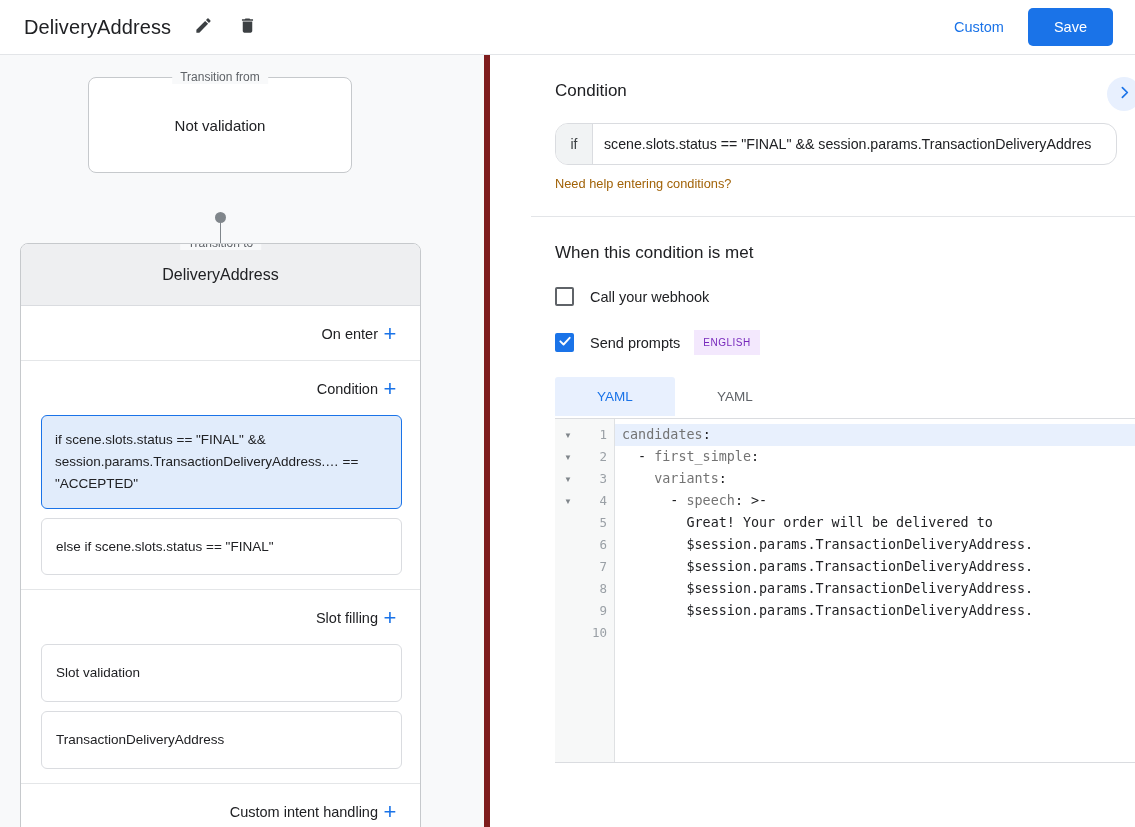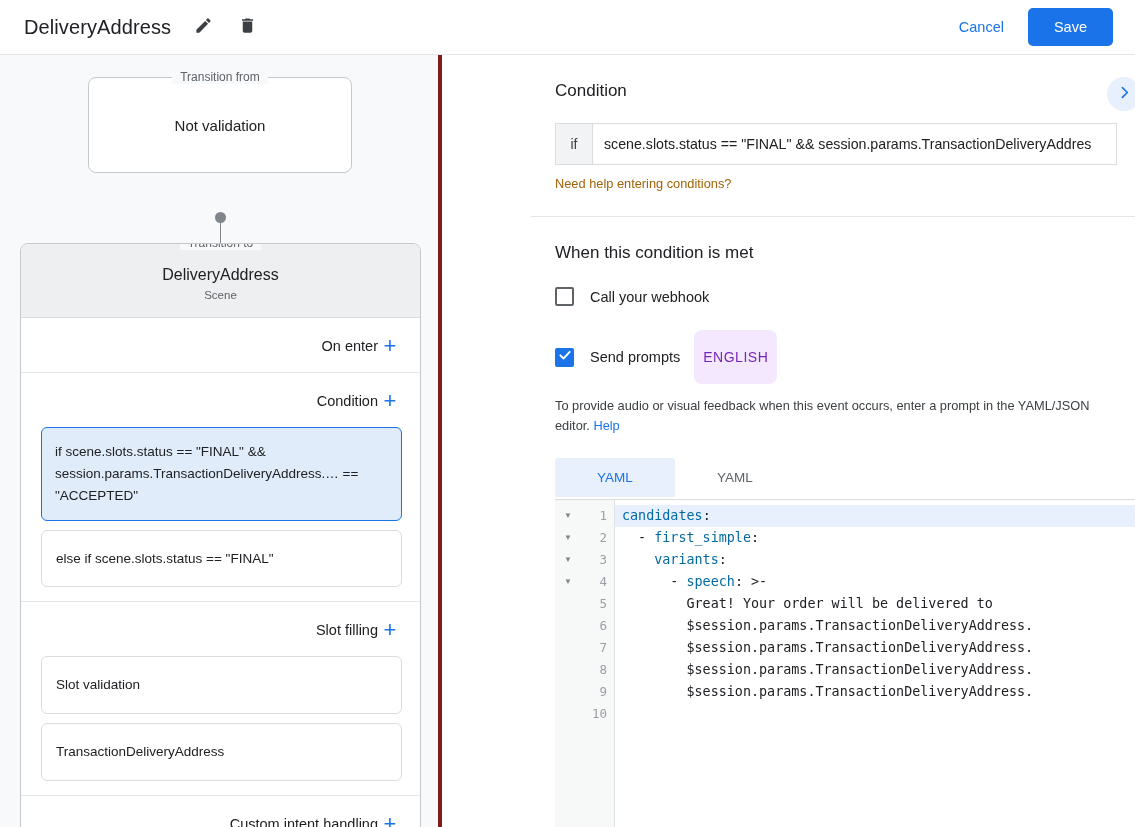--- a/index.html
+++ b/index.html
@@ -46,23 +46,23 @@
   }
   .btn-primary {
     background: #1a73e8; border: none; color: #fff;
     font-size: 14.5px; font-weight: 500;
     padding: 11px 26px; border-radius: 5px; cursor: pointer;
     font-family: "Liberation Sans", sans-serif;
   }
 
   
   .left-pane {
-    position: absolute; left: 0; top: 55px; width: 442px; height: 772px;
+    position: absolute; left: 0; top: 55px; width: 490px; height: 772px;
     background: #f8f9fa;
-    border-right: 4px solid #7f1d1d;
+    border-right: 6px solid #7f1d1d;
     overflow: hidden;
   }
 
   .fieldset-card {
     position: relative;
     margin: 0 auto;
     border: 1px solid #c6c9cc;
     border-radius: 8px;
     background: #ffffff;
   }
@@ -154,21 +154,21 @@
   .expand-pill {
     position: absolute; right: -6px; top: 22px;
     width: 34px; height: 34px;
     background: #e8f0fe; border-radius: 17px;
     display: flex; align-items: center; justify-content: center;
     cursor: pointer;
   }
   .cond-input-row {
     display: flex; align-items: stretch;
     margin-top: 22px; margin-right: 18px;
-    border: 1px solid #dadce0; border-radius: 0;
+    border: 1px solid #dadce0; border-radius: 13px;
     background: #fff; overflow: hidden;
     height: 42px;
   }
   .cond-if {
     width: 37px; background: #f1f3f4;
     display: flex; align-items: center; justify-content: center;
     font-size: 14px; color: #3c4043;
     border-right: 1px solid #dadce0;
     flex: 0 0 37px;
   }
@@ -195,22 +195,22 @@
     width: 19px; height: 19px; border: 2px solid #5f6368; border-radius: 2px;
     background: #fff; cursor: pointer; flex: 0 0 19px;
   }
   .checkbox.checked {
     background: #1a73e8; border-color: #1a73e8;
     display: flex; align-items: center; justify-content: center;
   }
   .check-label { margin-left: 16px; font-size: 14.5px; color: #202124; }
   .badge {
     margin-left: 14px; background: #f3e8fd; color: #7627bb;
-    font-size: 14px; letter-spacing: .5px;
-    padding: 19px 9px; border-radius: 8px;
+    font-size: 10px; letter-spacing: .5px;
+    padding: 7px 9px; border-radius: 0;
   }
   .desc {
     margin-top: 12px; font-size: 12.8px; color: #3c4043; line-height: 1.55;
     max-width: 556px;
   }
   .desc a { color: #1a73e8; text-decoration: none; cursor: pointer; }
 
   
   .tabs { display: flex; margin-top: 22px; }
   .tab {
@@ -251,21 +251,21 @@
   .num-cell { height: 22px; line-height: 22px; }
   .code-area {
     flex: 1; padding: 5px 0 0 0; overflow: hidden;
     font-family: "DejaVu Sans Mono", monospace;
     font-size: 13.4px;
     white-space: pre;
     position: relative;
   }
   .code-line { height: 22px; line-height: 22px; padding-left: 7px; color: #202124; }
   .code-line.active { background: #e8f0fd; }
-  .tok-key { color: #0369a1; }
+  .tok-key { color: #737373; }
   .tok-plain { color: #202124; }
 </style>
 </head>
 <body>
 
 <div id="app">
 
   <div class="topbar">
     <div class="topbar-title">DeliveryAddress</div>
     <div class="topbar-icons">
@@ -278,21 +278,21 @@
       </button>
       <button class="icon-btn">
         <span>
           <svg width="19" height="19" viewBox="0 0 24 24" fill="#3c4043" aria-hidden="true">
             <path d="M6 19c0 1.1.9 2 2 2h8c1.1 0 2-.9 2-2V7H6v12zM19 4h-3.5l-1-1h-5l-1 1H5v2h14V4z"></path>
           </svg>
         </span>
       </button>
     </div>
     <div class="topbar-right">
-      <button class="btn-text">Cancel</button>
+      <button class="btn-text">Custom</button>
       <button class="btn-primary">Save</button>
     </div>
   </div>
 
   <div class="left-pane">
 
     <div class="fieldset-card transition-from">
       <div class="fieldset-legend">Transition from</div>
       <div class="tf-text">Not validation</div>
     </div>
@@ -300,21 +300,20 @@
     <div class="connector">
       <div class="conn-dot"></div>
       <div class="conn-line"></div>
       <div class="conn-arrow"></div>
     </div>
 
     <div class="transition-to">
       <div class="tt-legend">Transition to</div>
       <div class="tt-header">
         <div class="tt-title">DeliveryAddress</div>
-        <div class="tt-sub">Scene</div>
       </div>
 
       <div class="section">
         <div class="section-head">
           <span class="section-title">On enter</span>
           <span class="plus">+</span>
         </div>
       </div>
 
       <div class="section">
@@ -382,23 +381,20 @@
           <span>
             <svg width="14" height="14" viewBox="0 0 24 24" fill="none" stroke="#ffffff" stroke-width="3.2" stroke-linecap="round" stroke-linejoin="round" aria-hidden="true">
               <polyline points="4 12.5 9.5 18 20 6.5"></polyline>
             </svg>
           </span>
         </div>
         <div class="check-label">Send prompts</div>
         <div class="badge">ENGLISH</div>
       </div>
 
-      <div class="desc">
-        <span>To provide audio or visual feedback when this event occurs, enter a prompt in the YAML/JSON editor. </span><a>Help</a>
-      </div>
 
       <div class="tabs">
         <div class="tab active">YAML</div>
         <div class="tab">YAML</div>
       </div>
 
       <div class="editor">
         <div class="gutter-fold" id="fold-gutter">
             <div class="fold-cell">▼</div>
             <div class="fold-cell">▼</div>

